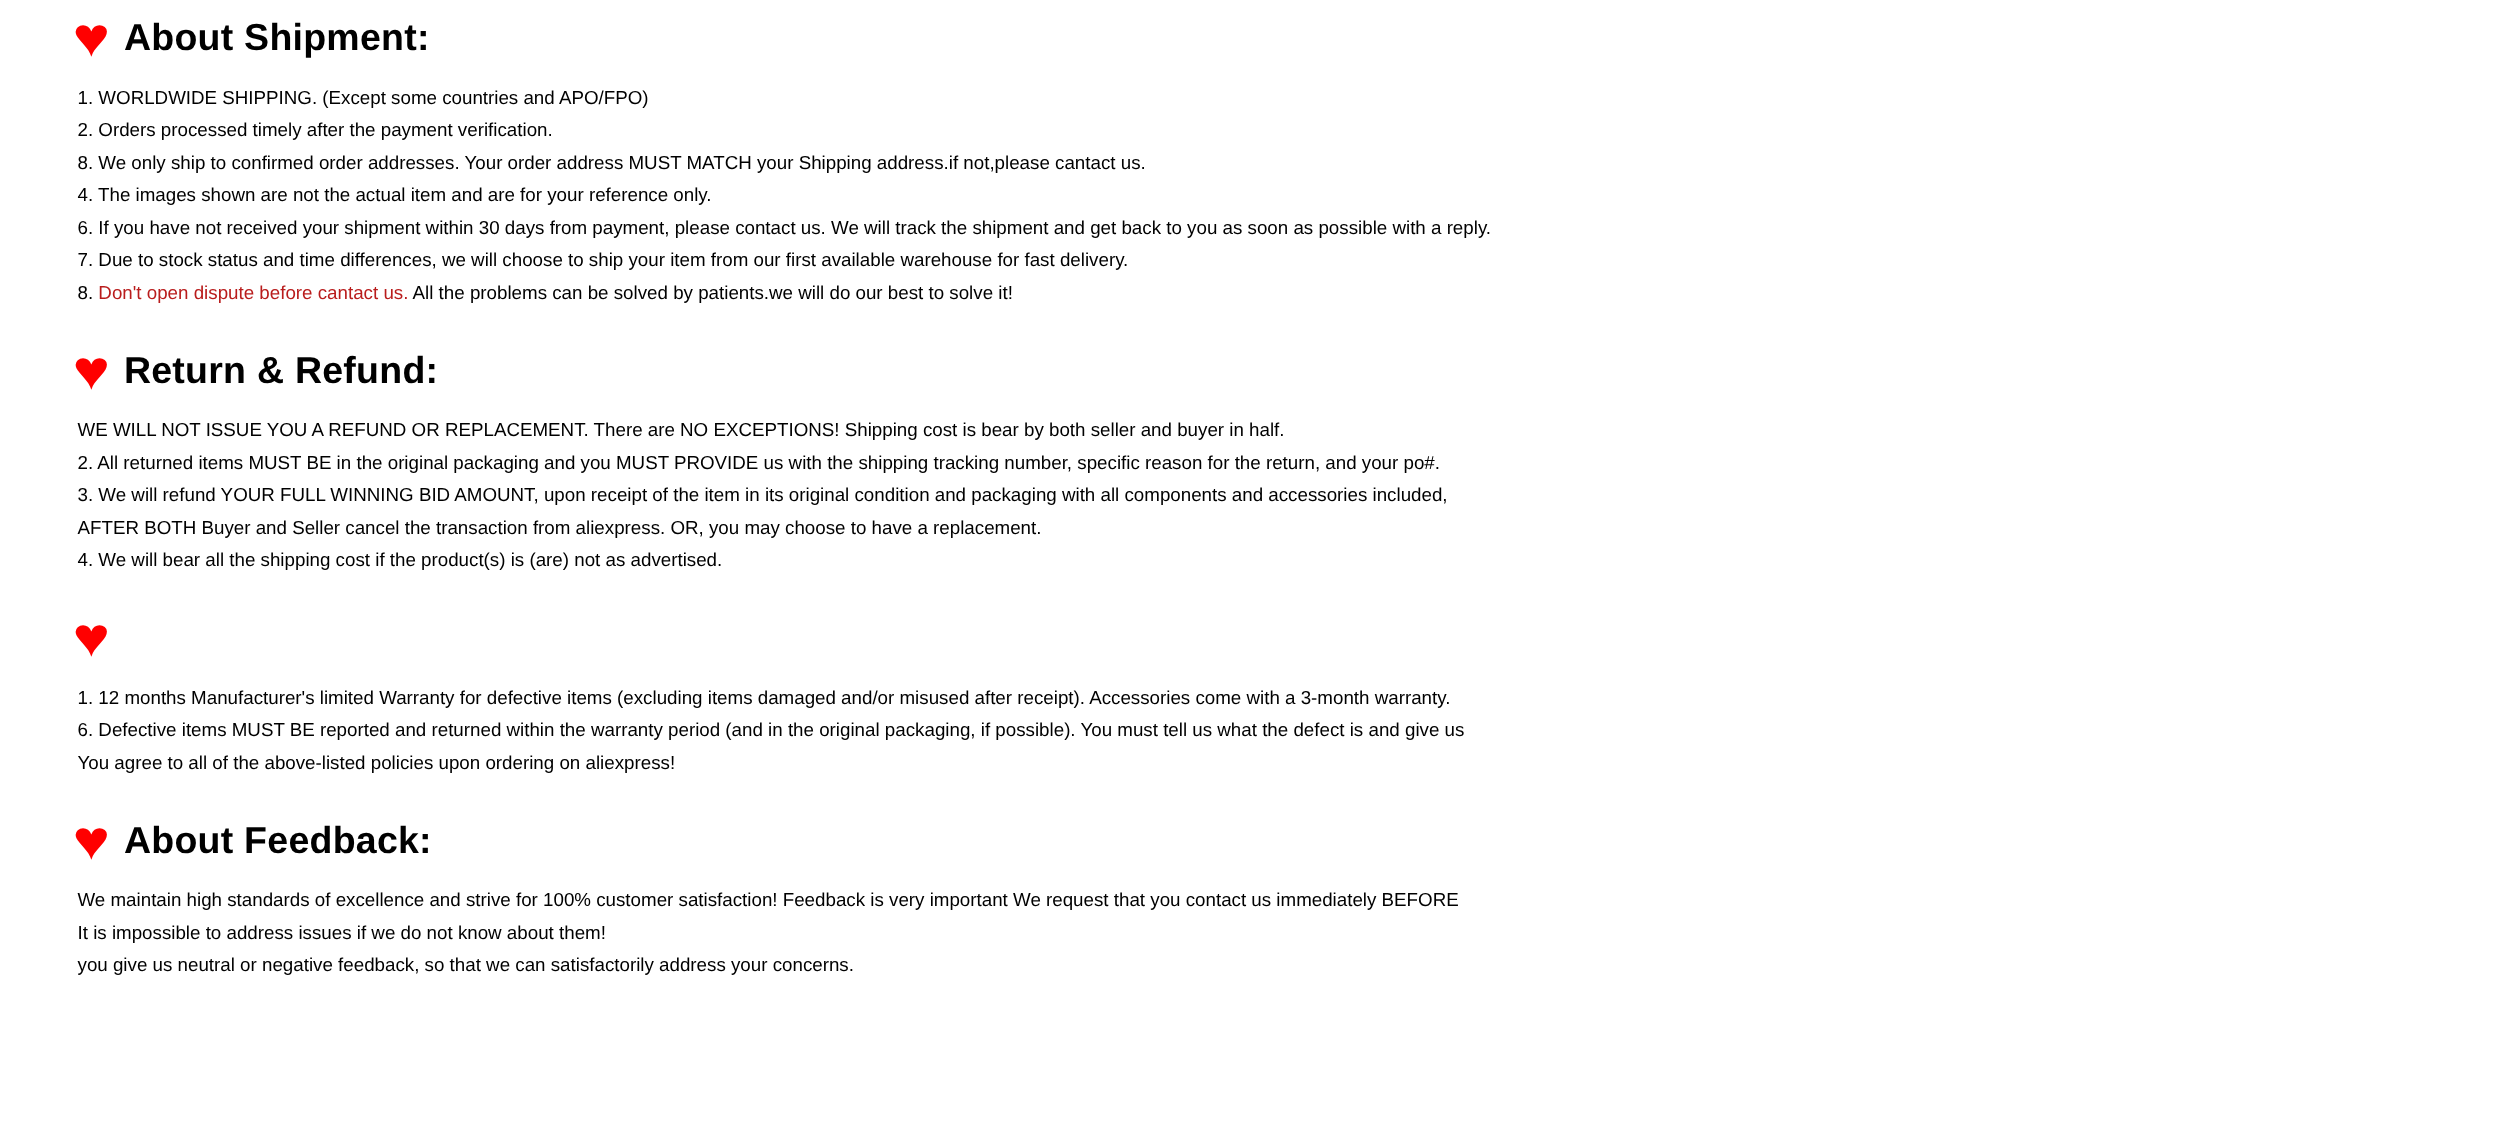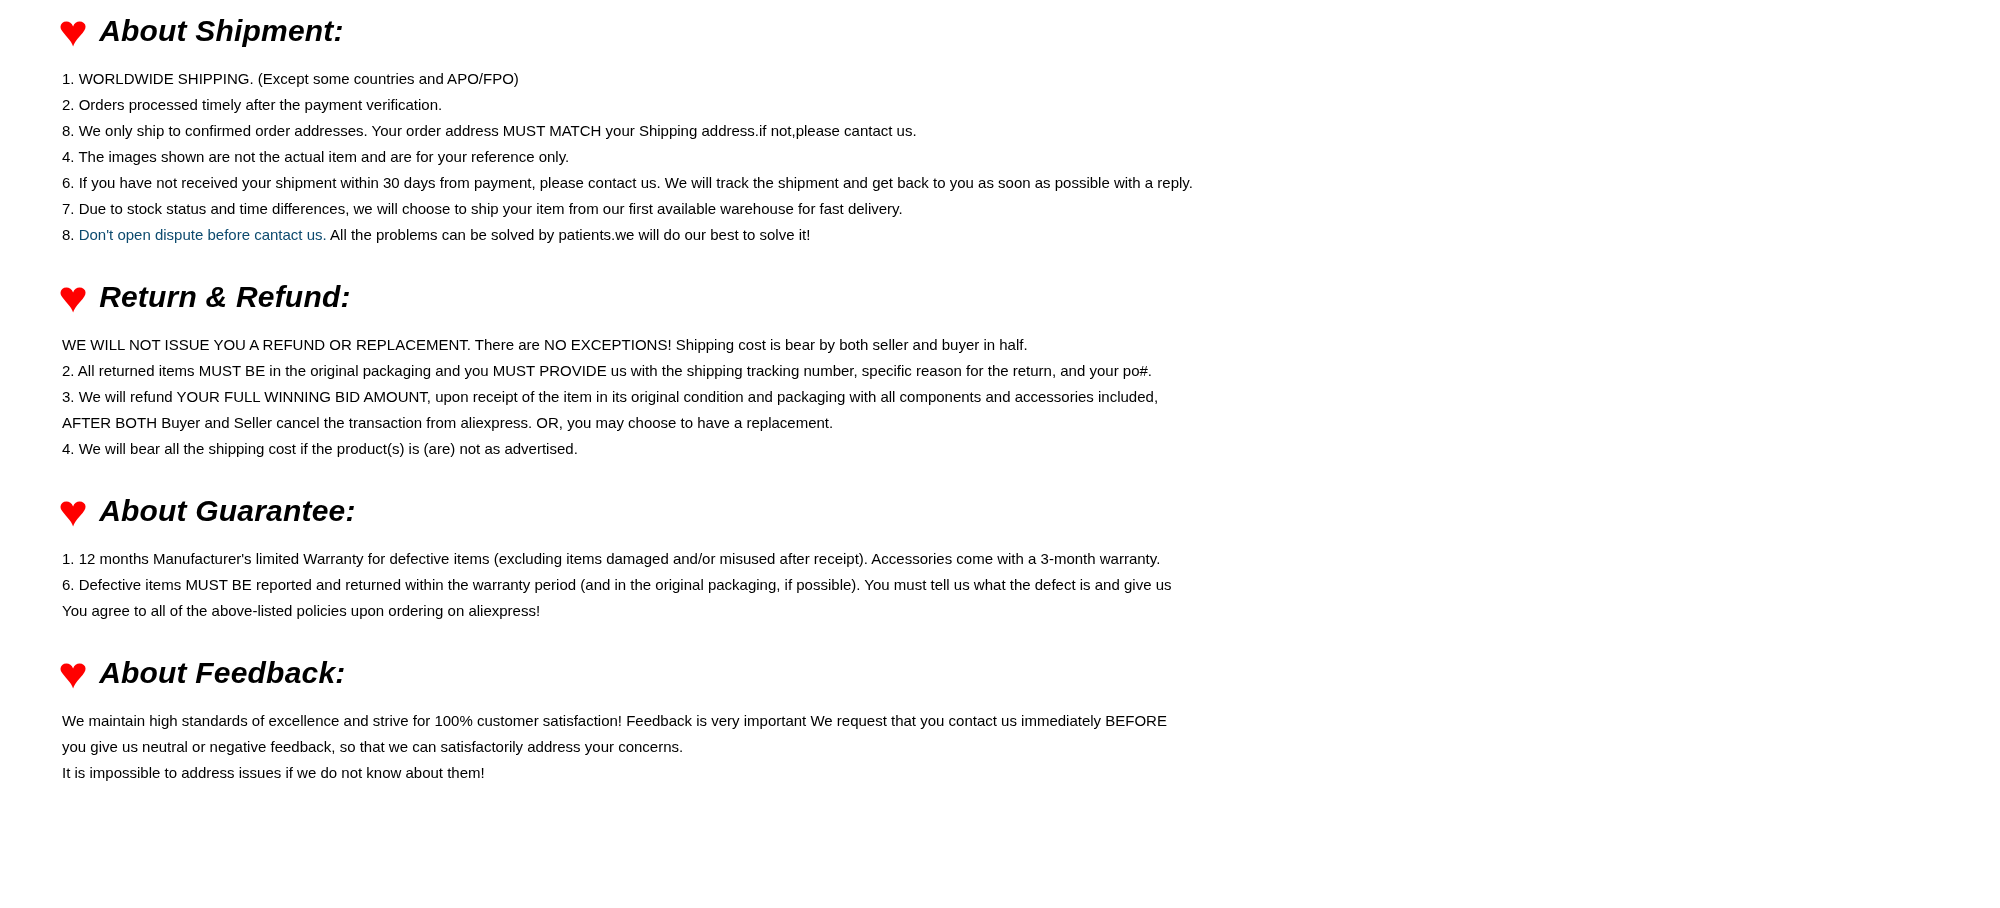--- a/index.html
+++ b/index.html
@@ -31,28 +31,27 @@
     display: inline-block;
     transform: scaleX(1.15);
     transform-origin: left center;
   }
   .heading-text {
     margin: 0;
     font-size: 30px;
     font-weight: bold;
     line-height: 42px;
     letter-spacing: 0.2px;
-    font-style: italic;
   }
   .line {
     font-size: 15px;
     line-height: 26px;
     white-space: nowrap;
   }
-  .red { color: #0c4a6e; }
+  .red { color: #b91c1c; }
 </style>
 </head>
 <body>
 
 <div class="content">
 
   <section class="section">
     <div class="section-heading">
       <span class="heart">♥</span>
       <h2 class="heading-text">About Shipment:</h2>
@@ -78,34 +77,33 @@
       <div class="line">2. All returned items MUST BE in the original packaging and you MUST PROVIDE us with the shipping tracking number, specific reason for the return, and your po#.</div>
       <div class="line">3. We will refund YOUR FULL WINNING BID AMOUNT, upon receipt of the item in its original condition and packaging with all components and accessories included,</div>
       <div class="line">AFTER BOTH Buyer and Seller cancel the transaction from aliexpress. OR, you may choose to have a replacement.</div>
       <div class="line">4.  We will bear all the shipping cost if the product(s) is (are) not as advertised.</div>
     </div>
   </section>
 
   <section class="section">
     <div class="section-heading">
       <span class="heart">♥</span>
-      <h2 class="heading-text">About Guarantee:</h2>
     </div>
     <div class="lines">
       <div class="line">1. 12 months Manufacturer's limited Warranty for defective items (excluding items damaged and/or misused after receipt). Accessories come with a 3-month warranty.</div>
       <div class="line">6. Defective items MUST BE reported and returned within the warranty period (and in the original packaging, if possible). You must tell us what the defect is and give us</div>
       <div class="line">You agree to all of the above-listed policies upon ordering on aliexpress!</div>
     </div>
   </section>
 
   <section class="section">
     <div class="section-heading">
       <span class="heart">♥</span>
       <h2 class="heading-text">About Feedback:</h2>
     </div>
     <div class="lines">
       <div class="line">We maintain high standards of excellence and strive for 100% customer satisfaction! Feedback is very important We request that you contact us immediately BEFORE</div>
+      <div class="line">It is impossible to address issues if we do not know about them!</div>
       <div class="line">you give us neutral or negative feedback, so that we can satisfactorily address your concerns.</div>
-      <div class="line">It is impossible to address issues if we do not know about them!</div>
     </div>
   </section>
 
 </div>
 
 </body></html>

